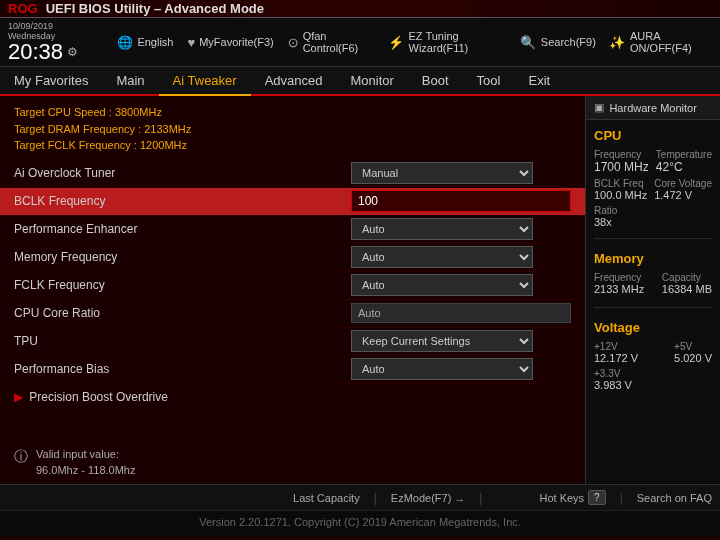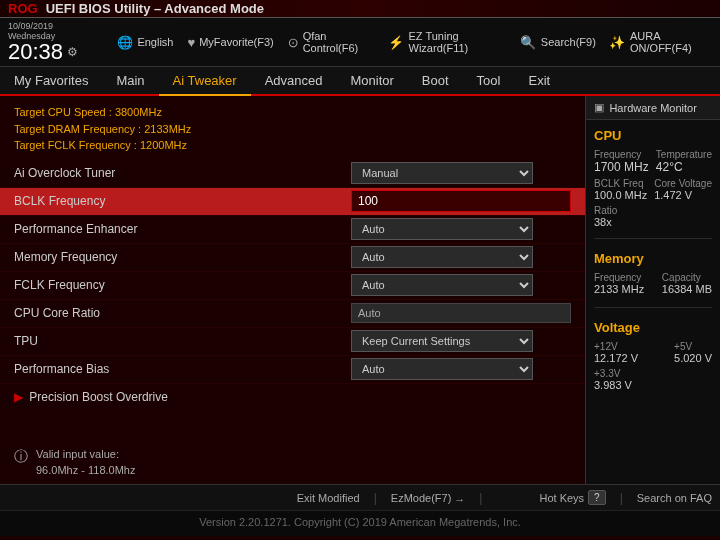--- a/index.html
+++ b/index.html
@@ -479,21 +479,21 @@
       </div>
       <div style="margin-top:4px;">
         <div class="metric-label">+3.3V</div>
         <div class="metric-value">3.983 V</div>
       </div>
     </div>
   </div>
 </div>
 
 <div id="bottom-bar1">
-  <span style="color:#aaa;font-size:11px;cursor:pointer;">Exit Modified</span>
+  <span style="color:#aaa;font-size:11px;cursor:pointer;">Last Capacity</span>
   <span style="color:#444;">|</span>
   <span style="color:#aaa;font-size:11px;cursor:pointer;display:flex;align-items:center;gap:3px;">
     <span>EzMode(F7)</span>
     <span>→</span>
   </span>
   <span style="color:#444;">|</span>
   <span style="color:#aaa;font-size:11px;cursor:pointer;display:flex;align-items:center;gap:4px;margin-left:43px;">
     <span>Hot Keys</span>
     <span class="key-badge" style="background:#333;border:1px solid #555;color:#ccc;padding:1px 5px;font-size:10px;border-radius:2px;">?</span>
   </span>

